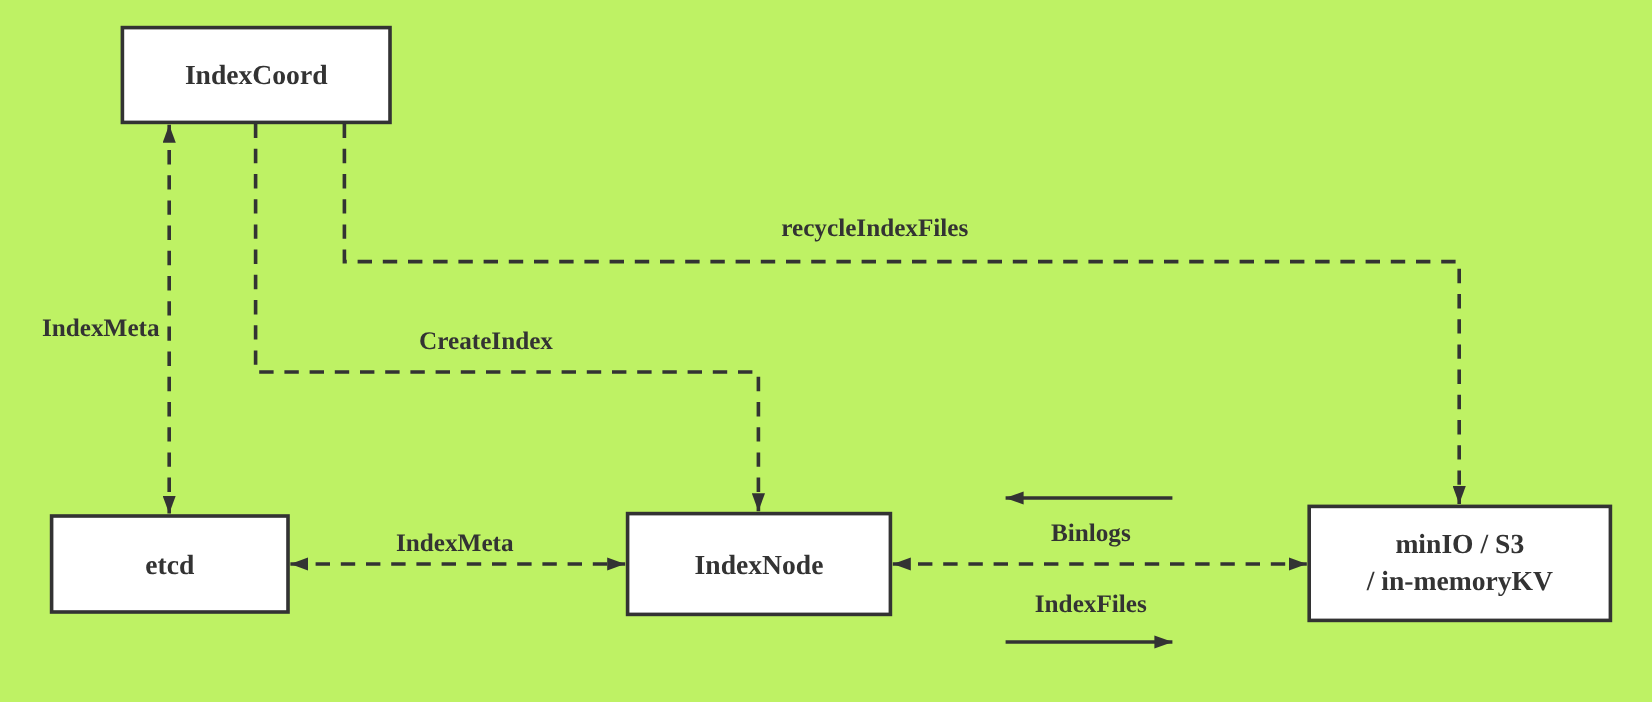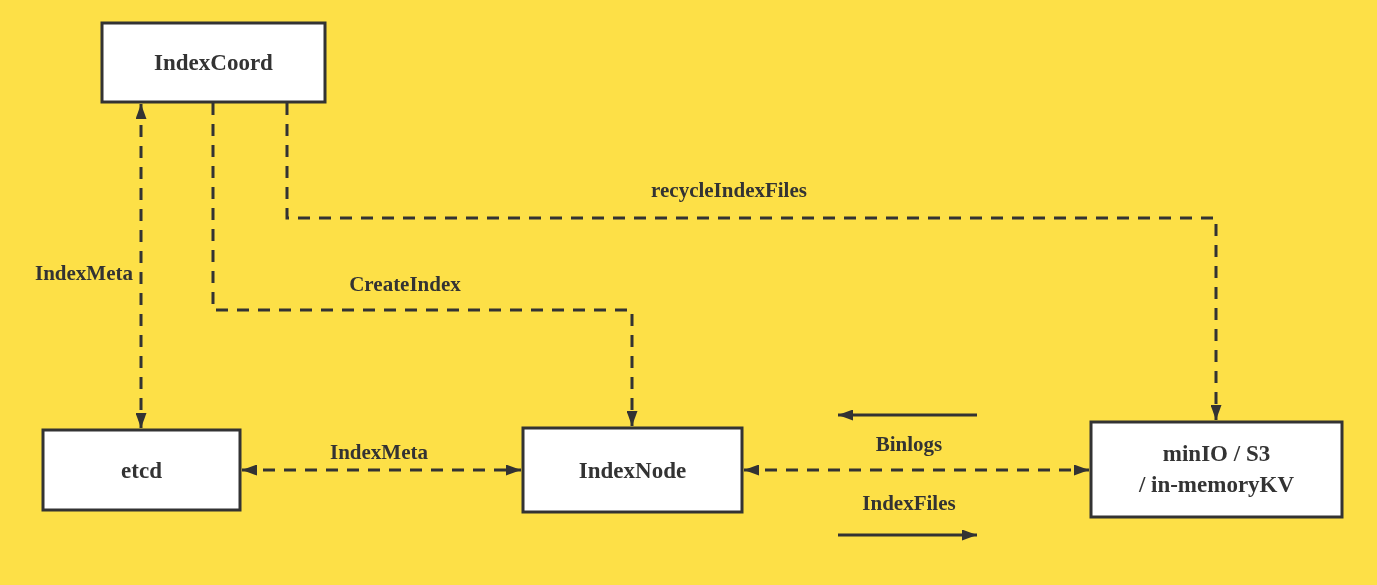--- a/index.html
+++ b/index.html
@@ -4,21 +4,21 @@
 <style>
   html, body {
     margin: 0;
     padding: 0;
     background: #ffffff;
   }
   .canvas {
     position: relative;
     width: 1377px;
     height: 585px;
-    background: #fde047;
+    background: #bef264;
     overflow: hidden;
   }
   svg { display: block; }
   .node-rect {
     fill: #ffffff;
     stroke: #333333;
     stroke-width: 3;
   }
   .edge {
     fill: none;

